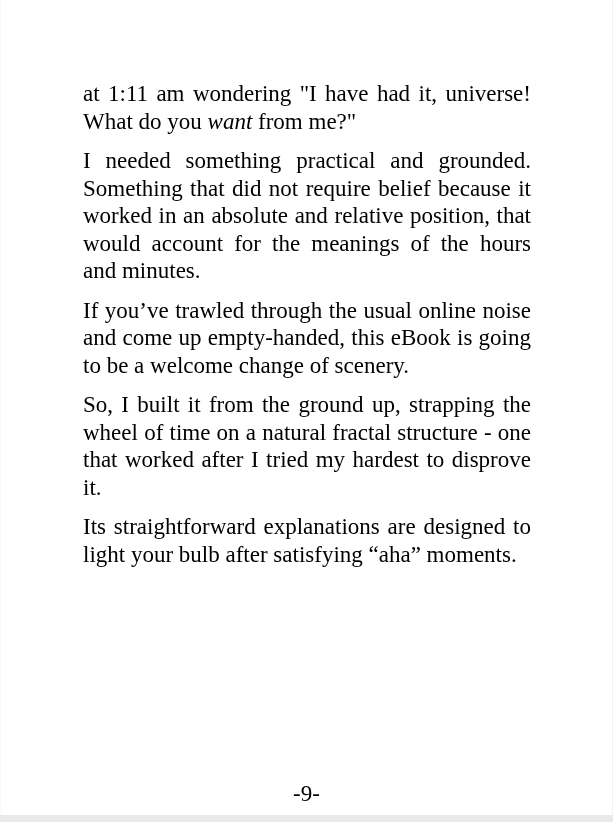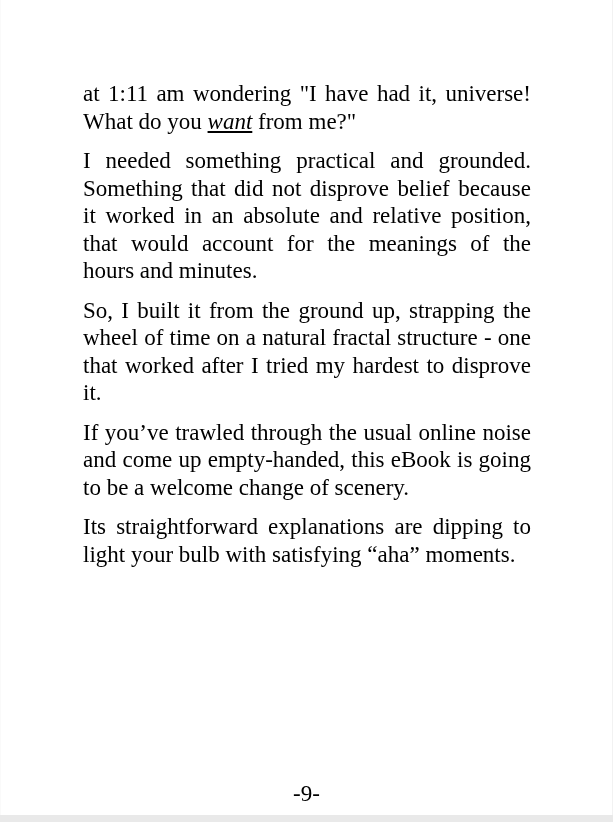--- a/index.html
+++ b/index.html
@@ -31,21 +31,20 @@
     font-size: 23px;
     line-height: 27.5px;
     text-align: justify;
   }
   .content p.para {
     margin: 0 0 12px 0;
     padding: 0;
   }
   .content i {
     font-style: italic;
-    text-decoration: underline;
   }
   .footer {
     position: absolute;
     bottom: 8px;
     left: 0;
     width: 100%;
     text-align: center;
     font-size: 23px;
     line-height: 27px;
   }
@@ -57,20 +56,20 @@
     height: 7px;
     background: var(--edge-color, #e9e9e9);
   }
 </style>
 </head>
 <body>
 
 <div class="page">
   <div class="content">
       <p class="para"><span>at 1:11 am wondering "I have had it, universe! What do you </span><i>want</i><span> from me?"</span></p>
-      <p class="para"><span>I needed something practical and grounded. Something that did not disprove belief because it worked in an absolute and relative position, that would account for the meanings of the hours and minutes.</span></p>
+      <p class="para"><span>I needed something practical and grounded. Something that did not require belief because it worked in an absolute and relative position, that would account for the meanings of the hours and minutes.</span></p>
+      <p class="para"><span>If you’ve trawled through the usual online noise and come up empty-handed, this eBook is going to be a welcome change of scenery.</span></p>
       <p class="para"><span>So, I built it from the ground up, strapping the wheel of time on a natural fractal structure - one that worked after I tried my hardest to disprove it.</span></p>
-      <p class="para"><span>If you’ve trawled through the usual online noise and come up empty-handed, this eBook is going to be a welcome change of scenery.</span></p>
-      <p class="para"><span>Its straightforward explanations are dipping to light your bulb with satisfying “aha” moments.</span></p>
+      <p class="para"><span>Its straightforward explanations are designed to light your bulb after satisfying “aha” moments.</span></p>
     </div>
   <div class="footer">-9-</div>
 </div>
 <div class="bottom-edge"></div>
 
 </body></html>

